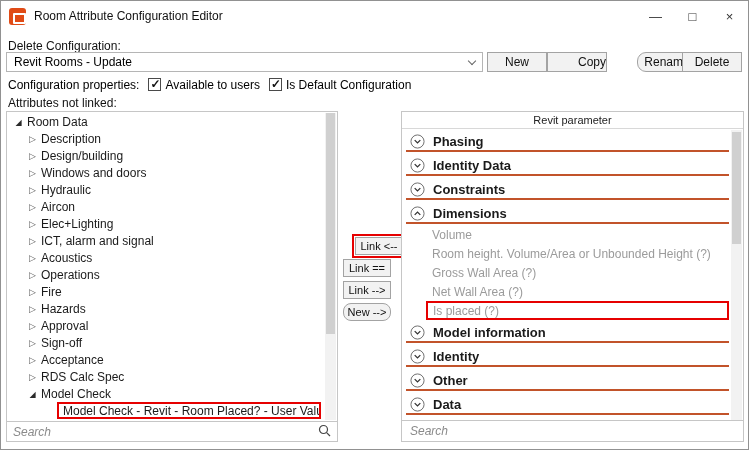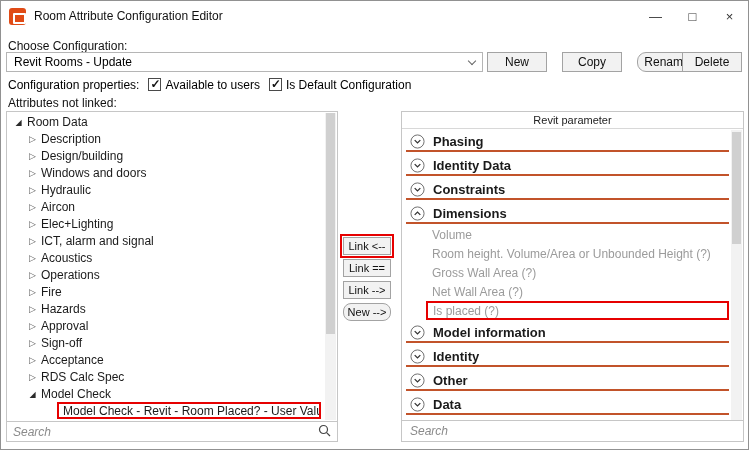--- a/index.html
+++ b/index.html
@@ -14,21 +14,21 @@
   .title { margin-left:8px; font-size:12px; color:#111; }
   .win-controls { margin-left:auto; display:flex; height:100%; }
   .win-btn { width:37px; height:100%; display:flex; align-items:center; justify-content:center; font-size:13px; color:#333; cursor:default; }
 
   
   .field-label { position:absolute; left:7px; color:#111; }
   .lbl-choose { top:38px; }
   .combobox { position:absolute; left:5px; top:51px; width:477px; height:20px; border:1px solid #b5b5b5; background:#fff; display:flex; align-items:center; padding:0 7px; }
   .chev { width:6px; height:6px; border-right:1.4px solid #666; border-bottom:1.4px solid #666; transform:rotate(45deg); margin-left:auto; margin-top:-3px; flex:none; }
   .btn { position:absolute; top:51px; width:60px; height:20px; background:#f2f2f2; border:1px solid #a3a3a3; font-family:"Liberation Sans",sans-serif; font-size:12px; color:#111; }
-  .btn-0 { left:486px; } .btn-1 { left:561px; } .btn-2 { left:636px;border-radius:9px; } .btn-3 { left:681px; }
+  .btn-0 { left:486px; } .btn-1 { left:546px;text-align:right; } .btn-2 { left:636px;border-radius:9px; } .btn-3 { left:681px; }
 
   
   .props-row { position:absolute; left:7px; top:76px; height:15px; display:flex; align-items:center; gap:9px; }
   .check-group { display:flex; align-items:center; gap:4px; }
   .checkbox { width:13px; height:13px; border:1px solid #4a4a4a; background:#fff; position:relative; display:inline-block; flex:none; }
   .checkbox.checked::after { content:"\2713"; position:absolute; left:1px; top:-2px; font-size:12px; font-weight:bold; color:#101010; }
   .lbl-attrs { top:95px;text-align:right; }
 
   
   .left-panel { position:absolute; left:5px; top:110px; width:332px; height:331px; border:1px solid #c6c6c6; background:#fff; }
@@ -50,21 +50,21 @@
   .right-panel .v-thumb { top:2px; height:112px; }
 
   .search-row { position:absolute; left:0; right:0; bottom:0; height:20px; border-top:1px solid #c6c6c6; display:flex; align-items:center; padding:0 6px; background:#fff; }
   .search-input { border:none; outline:none; flex:1; background:transparent; font-family:"Liberation Sans",sans-serif; font-size:12px; color:#555; min-width:0; }
   .search-input::placeholder { color:#8a8a8a; font-style:italic; }
   .mag { flex:none; margin-left:4px; }
 
   
   .mid { position:absolute; left:339px; top:233px; width:56px; height:95px; }
   .mid-btn { width:48px; height:18px; background:#f2f2f2; border:1px solid #a3a3a3; font-family:"Liberation Sans",sans-serif; font-size:11px; color:#111; display:block; }
-  .red-ring { position:absolute; top:0; left:0; border:2px solid #e60000; padding:1px; }
+  .red-ring { position:absolute; top:0; left:12px; border:2px solid #e60000; padding:1px; }
   .mid-b1 { position:absolute; top:25px; left:3px; }
   .mid-b2 { position:absolute; top:47px; left:3px; }
   .mid-b3 { position:absolute; top:69px; left:3px;border-radius:8px; }
 
   
   .right-panel { position:absolute; left:400px; top:110px; width:343px; height:331px; border:1px solid #c6c6c6; background:#fff; }
   .rp-header { position:absolute; top:0; left:0; right:0; height:17px; border-bottom:1px solid #d8d8d8; display:flex; align-items:center; justify-content:center; font-size:11px; color:#222; }
   .rp-body { position:absolute; top:17px; left:0; right:13px; bottom:21px; overflow:hidden; }
   .section-header { height:24px; position:relative; display:flex; align-items:center; padding-left:8px; cursor:default; }
   .section-header::after { content:""; position:absolute; left:4px; right:1px; bottom:1px; height:2px; background:#c2532a; }
@@ -83,21 +83,21 @@
   <div class="titlebar">
     <span class="app-icon"></span>
     <span class="title">Room Attribute Configuration Editor</span>
     <div class="win-controls">
       <span class="win-btn">—</span>
       <span class="win-btn">□</span>
       <span class="win-btn">×</span>
     </div>
   </div>
 
-  <div class="field-label lbl-choose">Choose Configuration:</div>
+  <div class="field-label lbl-choose">Delete Configuration:</div>
   <div class="combobox">
     <span>Revit Rooms - Update</span>
     <span class="chev"></span>
   </div>
   <button class="btn btn-0">New</button>
   <button class="btn btn-1">Copy</button>
   <button class="btn btn-2">Rename</button>
   <button class="btn btn-3">Delete</button>
 
   <div class="props-row">

